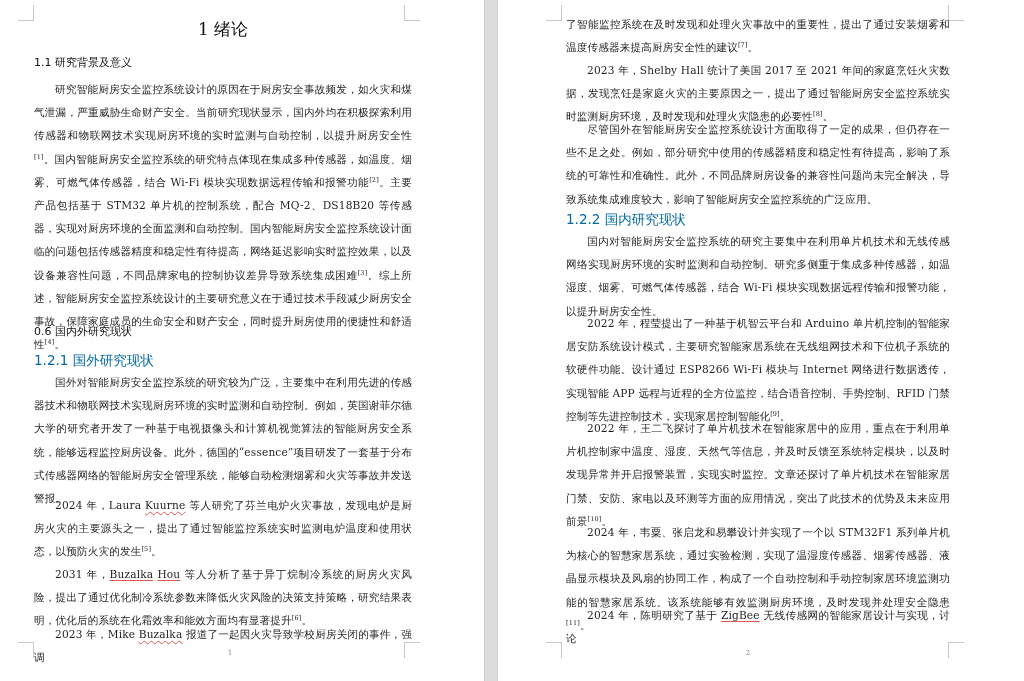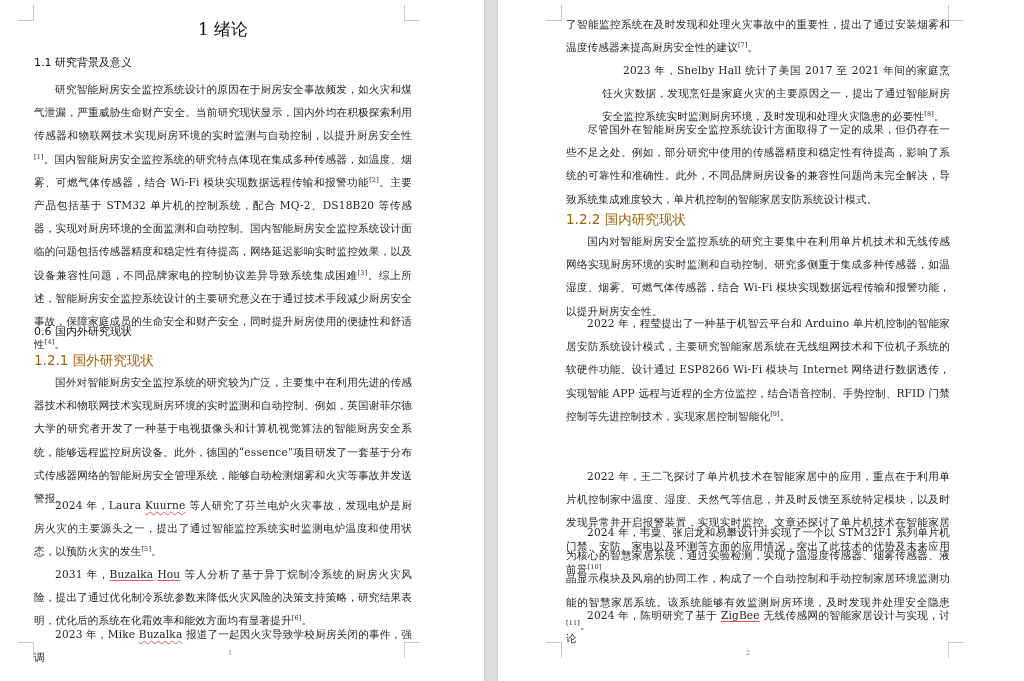--- a/index.html
+++ b/index.html
@@ -32,21 +32,21 @@
   .h1 {
     text-align:center; font-size:17px; margin:0; position:absolute; left:0; right:0;
     font-family:"DejaVu Serif","Liberation Serif",serif; font-weight:normal; color:#111;
   }
   .h2 {
     font-size:11px; margin:0; position:absolute; left:0;
     font-family:"DejaVu Sans","Liberation Sans",sans-serif; font-weight:normal; color:#111;
   }
   .h3 {
     font-size:13.5px; margin:0; position:absolute; left:0;
-    font-family:"DejaVu Sans","Liberation Sans",sans-serif; font-weight:normal; color:#a16207;
+    font-family:"DejaVu Sans","Liberation Sans",sans-serif; font-weight:normal; color:#0369a1;
   }
   .para {
     position:absolute; left:0; right:0;
     font-size:10.6px; line-height:23.2px; letter-spacing:0.15px;
     text-align:justify; margin:0; color:#1f1f1f;
   }
   .para .indent { display:inline-block; width:21px; }
   sup { font-size:6.5px; line-height:0; vertical-align:4px; }
   .spell { text-decoration:underline wavy #e0574f; text-decoration-thickness:1px; text-underline-offset:2px; }
   .spell-solid { text-decoration:underline solid #e0574f; text-underline-offset:2px; }
@@ -90,31 +90,31 @@
 
 <div class="page" id="page2">
   <div class="corner c-tl" style="left:48px;top:5px;"></div>
   <div class="corner c-tr" style="left:450px;top:5px;"></div>
   <div class="corner c-bl" style="left:48px;top:642px;"></div>
   <div class="corner c-br" style="left:450px;top:642px;"></div>
 
   <div class="content" style="left:68px;width:384px;">
     <p class="para" style="top:13px;"><span>了智能监控系统在及时发现和处理火灾事故中的重要性，提出了通过安装烟雾和温度传感器来提高厨房安全性的建议</span><sup>[7]</sup><span>。</span></p>
 
-    <p class="para" style="top:59px;margin-left:36px;"><span class="indent"></span><span>2023 年，Shelby Hall 统计了美国 2017 至 2021 年间的家庭烹饪火灾数据，发现烹饪是家庭火灾的主要原因之一，提出了通过智能厨房安全监控系统实时监测厨房环境，及时发现和处理火灾隐患的必要性</span><sup>[8]</sup><span>。</span></p>
+    <p class="para" style="top:59px;"><span class="indent"></span><span>2023 年，Shelby Hall 统计了美国 2017 至 2021 年间的家庭烹饪火灾数据，发现烹饪是家庭火灾的主要原因之一，提出了通过智能厨房安全监控系统实时监测厨房环境，及时发现和处理火灾隐患的必要性</span><sup>[8]</sup><span>。</span></p>
 
-    <p class="para" style="top:118px;"><span class="indent"></span><span>尽管国外在智能厨房安全监控系统设计方面取得了一定的成果，但仍存在一些不足之处。例如，部分研究中使用的传感器精度和稳定性有待提高，影响了系统的可靠性和准确性。此外，不同品牌厨房设备的兼容性问题尚未完全解决，导致系统集成难度较大，单片机控制的智能家居安防系统设计模式。</span></p>
+    <p class="para" style="top:118px;"><span class="indent"></span><span>尽管国外在智能厨房安全监控系统设计方面取得了一定的成果，但仍存在一些不足之处。例如，部分研究中使用的传感器精度和稳定性有待提高，影响了系统的可靠性和准确性。此外，不同品牌厨房设备的兼容性问题尚未完全解决，导致系统集成难度较大，影响了智能厨房安全监控系统的广泛应用。</span></p>
 
     <h3 class="h3" style="top:211px;">1.2.2 国内研究现状</h3>
 
     <p class="para" style="top:230px;"><span class="indent"></span><span>国内对智能厨房安全监控系统的研究主要集中在利用单片机技术和无线传感网络实现厨房环境的实时监测和自动控制。研究多侧重于集成多种传感器，如温湿度、烟雾、可燃气体传感器，结合 Wi-Fi 模块实现数据远程传输和报警功能，以提升厨房安全性。</span></p>
 
     <p class="para" style="top:312px;"><span class="indent"></span><span>2022 年，程莹提出了一种基于机智云平台和 Arduino 单片机控制的智能家居安防系统设计模式，主要研究智能家居系统在无线组网技术和下位机子系统的软硬件功能。设计通过 ESP8266 Wi-Fi 模块与 Internet 网络进行数据透传，实现智能 APP 远程与近程的全方位监控，结合语音控制、手势控制、RFID 门禁控制等先进控制技术，实现家居控制智能化</span><sup>[9]</sup><span>。</span></p>
 
-    <p class="para" style="top:417px;margin-top:48px;"><span class="indent"></span><span>2022 年，王二飞探讨了单片机技术在智能家居中的应用，重点在于利用单片机控制家中温度、湿度、天然气等信息，并及时反馈至系统特定模块，以及时发现异常并开启报警装置，实现实时监控。文章还探讨了单片机技术在智能家居门禁、安防、家电以及环测等方面的应用情况，突出了此技术的优势及未来应用前景</span><sup>[10]</sup><span>。</span></p>
+    <p class="para" style="top:417px;"><span class="indent"></span><span>2022 年，王二飞探讨了单片机技术在智能家居中的应用，重点在于利用单片机控制家中温度、湿度、天然气等信息，并及时反馈至系统特定模块，以及时发现异常并开启报警装置，实现实时监控。文章还探讨了单片机技术在智能家居门禁、安防、家电以及环测等方面的应用情况，突出了此技术的优势及未来应用前景</span><sup>[10]</sup><span>。</span></p>
 
     <p class="para" style="top:521px;"><span class="indent"></span><span>2024 年，韦粟、张启龙和易攀设计并实现了一个以 STM32F1 系列单片机为核心的智慧家居系统，通过实验检测，实现了温湿度传感器、烟雾传感器、液晶显示模块及风扇的协同工作，构成了一个自动控制和手动控制家居环境监测功能的智慧家居系统。该系统能够有效监测厨房环境，及时发现并处理安全隐患</span><sup>[11]</sup><span>。</span></p>
 
     <p class="para" style="top:604px;"><span class="indent"></span><span>2024 年，陈明研究了基于 </span><span class="spell-solid">ZigBee</span><span> 无线传感网的智能家居设计与实现，讨论</span></p>
   </div>
 
   <div class="pagenum" style="left:40px;width:420px;">2</div>
 </div>
 
 </body></html>

